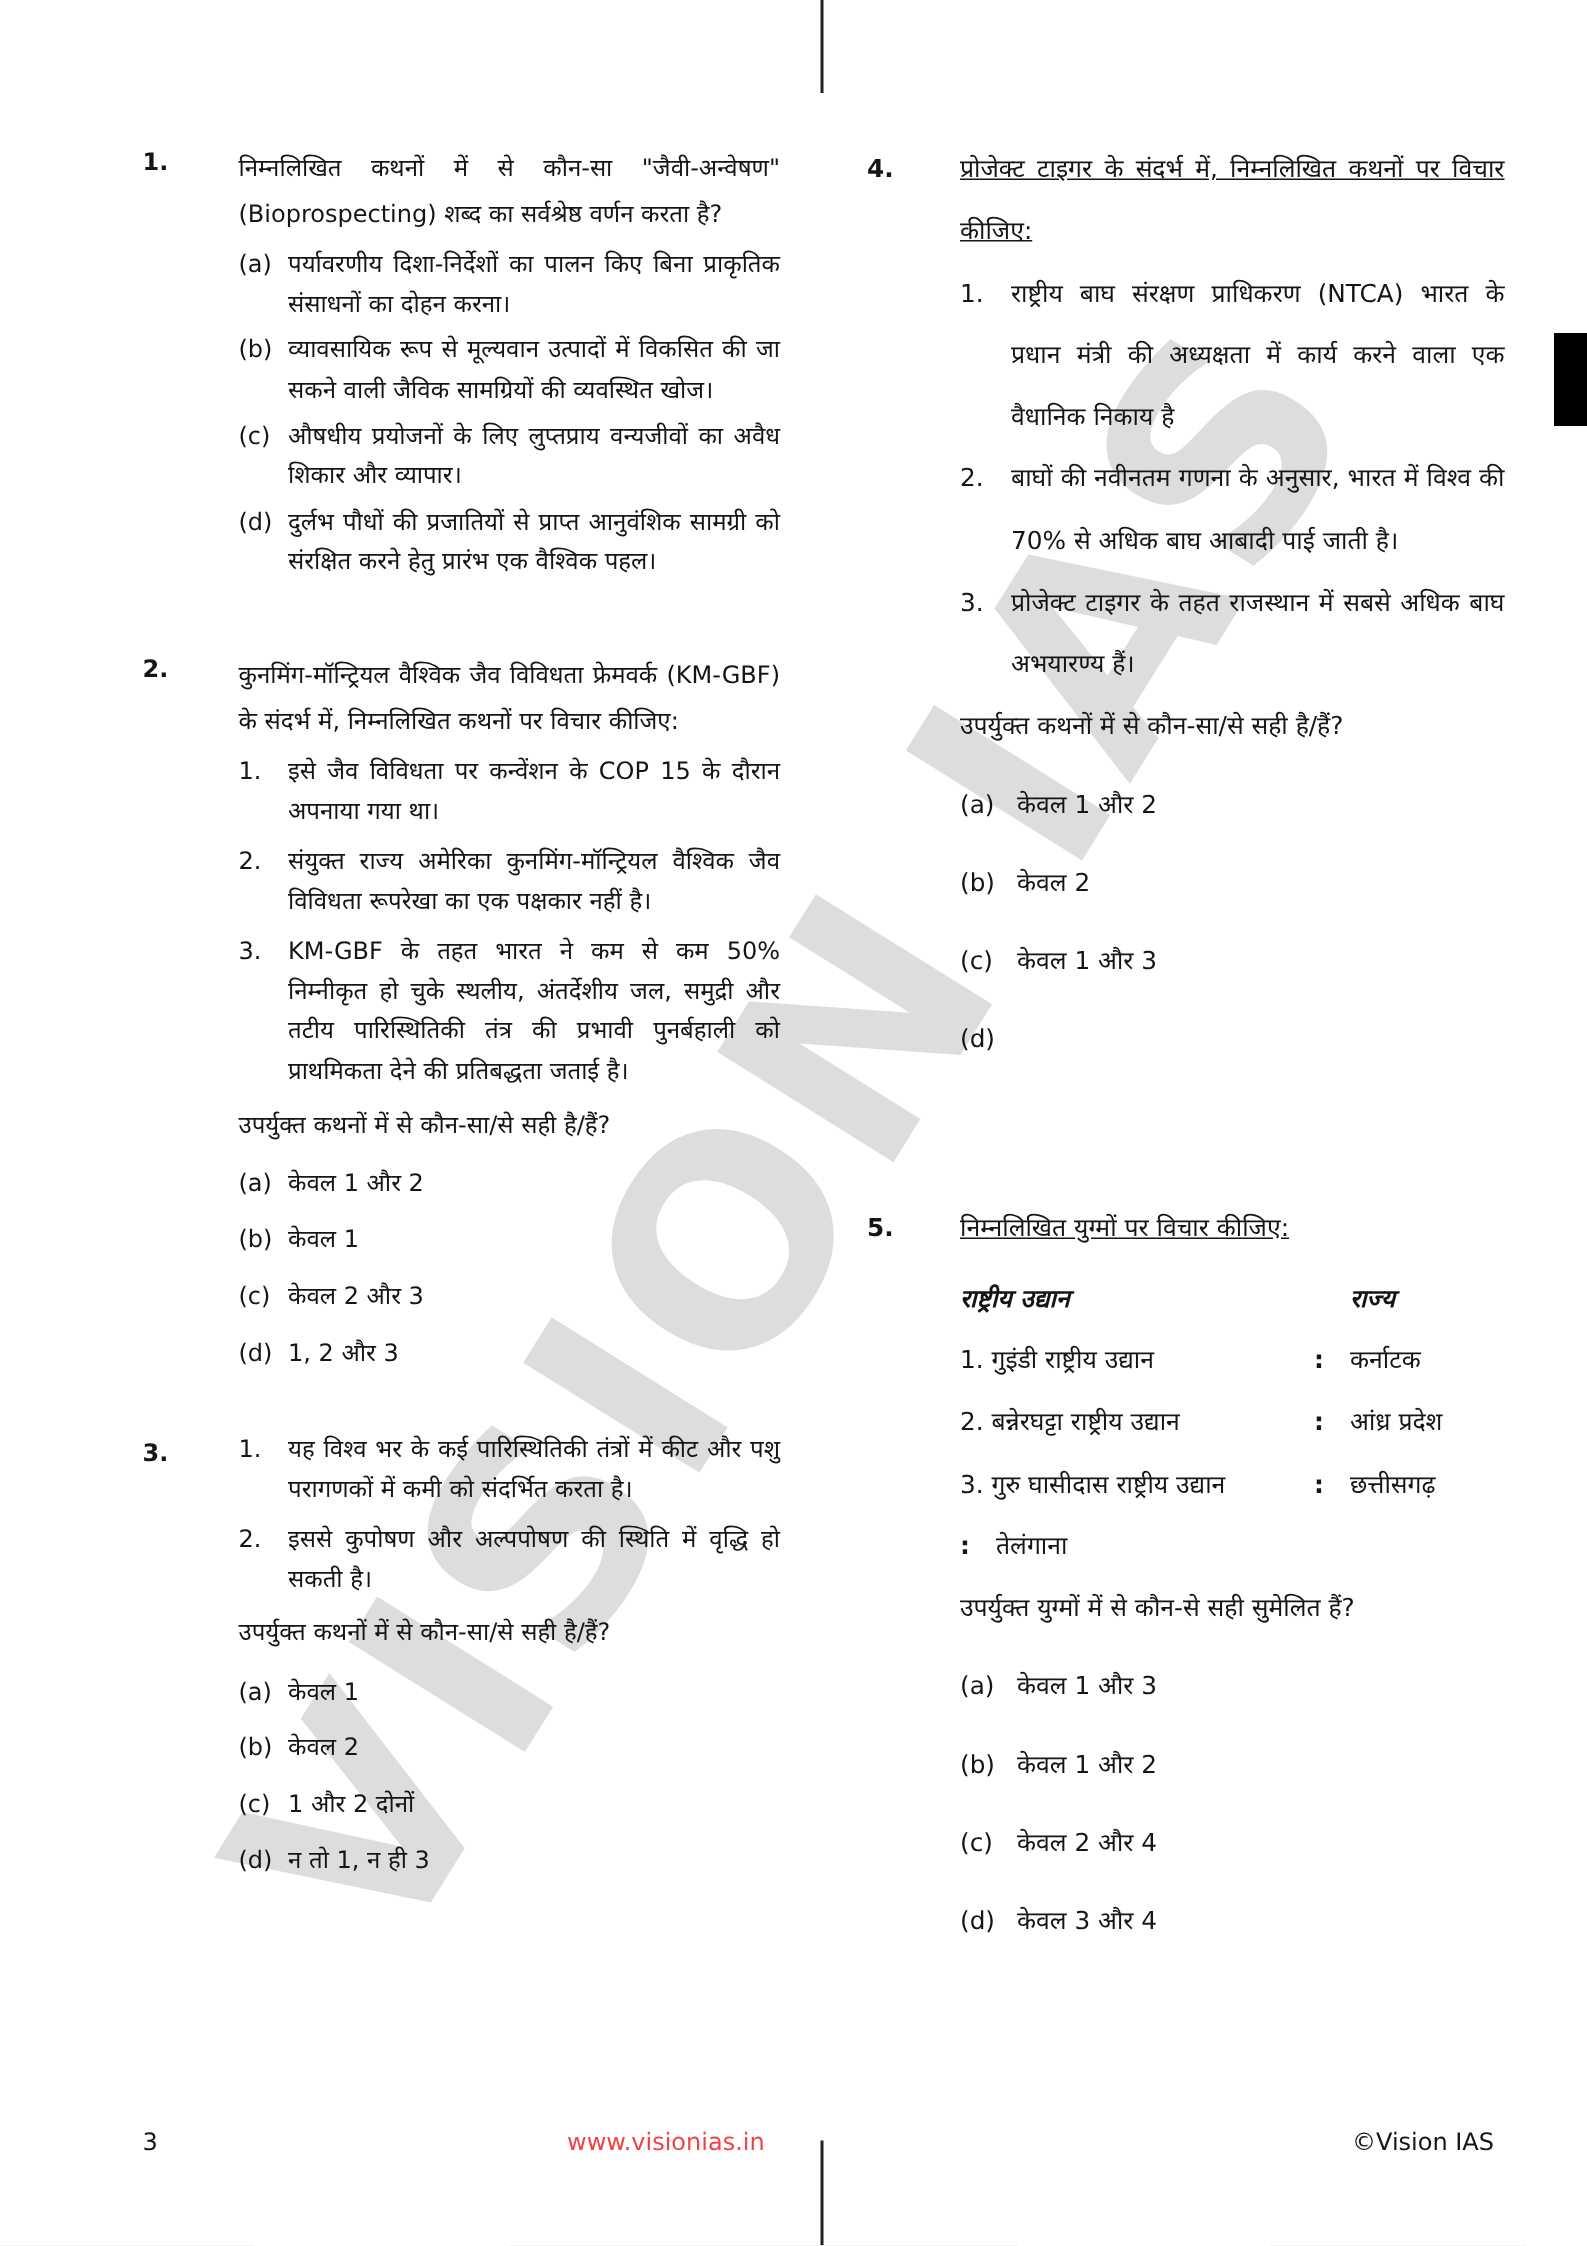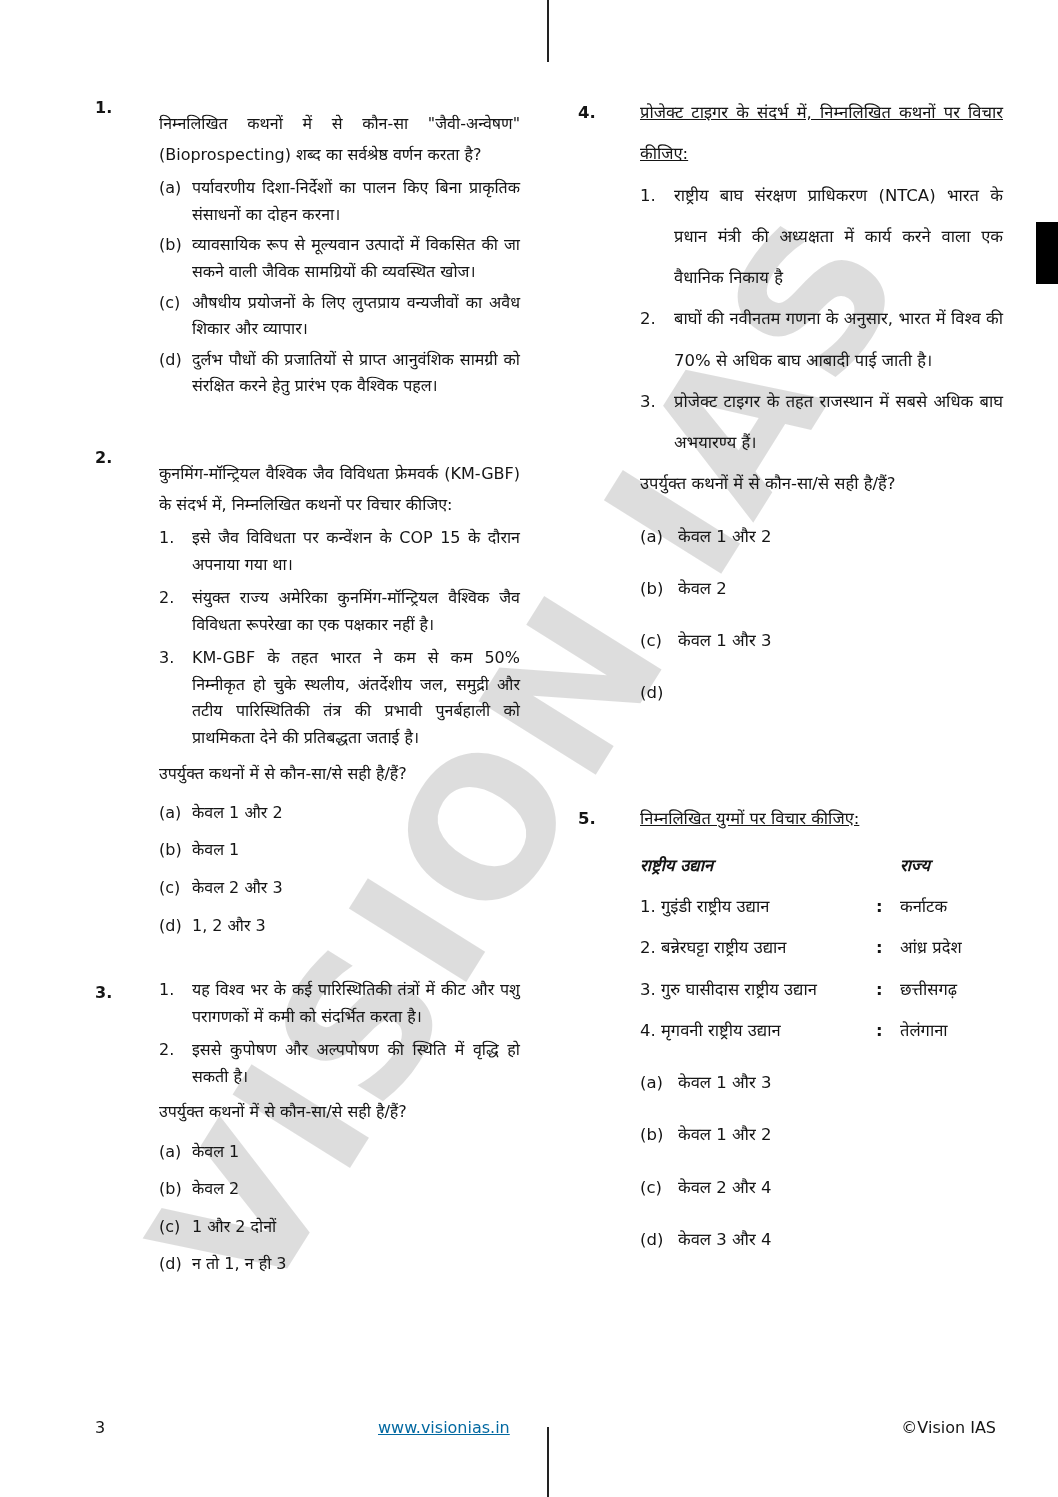--- a/index.html
+++ b/index.html
@@ -49,21 +49,21 @@
   .col { flex:1; min-width:0; }
 
   .question { display:flex; }
   .qnum { width:64px; flex-shrink:0; font-weight:bold; }
   .qbody { flex:1; min-width:0; }
 
   
   .col-left { font-size:16px; }
   .col-left .question { margin-bottom:38px; }
   .col-left .qnum { line-height:1.95; }
-  .col-left .qtext { line-height:1.95; text-align:justify; margin:16px 0 5px 0; }
+  .col-left .qtext { line-height:1.95; text-align:justify; margin:4px 0 5px 0; }
   .col-left .stmt { display:flex; line-height:1.66; margin-bottom:7px; }
   .col-left .stmt .snum { width:33px; flex-shrink:0; }
   .col-left .stmt .stext { flex:1; text-align:justify; }
   .col-left .prompt { line-height:1.9; margin:6px 0 2px 0; }
   .col-left .opt { display:flex; line-height:1.66; margin-bottom:4px; }
   .col-left .opt .olabel { width:33px; flex-shrink:0; }
   .col-left .opt .otext { flex:1; text-align:justify; }
   .col-left .opts-spaced .opt { margin-top:11px; margin-bottom:0; }
 
   
@@ -83,21 +83,21 @@
   .pair { display:flex; line-height:2.5; white-space:nowrap; }
   .pair .pname { min-width:236px; }
   .pair .pcolon { width:24px; font-weight:bold; }
   .pair .pstate { flex:1; }
   .pair-head { margin-top:6px; }
   .pair-head .pname, .pair-head .pstate { font-style:italic; font-weight:bold; }
 
   
   .footer { position:absolute; left:0; right:0; top:1418px; height:26px; font-size:16px; z-index:2; }
   .footer .pageno { position:absolute; left:95px; }
-  .footer .site { position:absolute; left:378px; color:#0369a1; text-decoration:underline; cursor:pointer; }
+  .footer .site { position:absolute; left:378px; color:#ef4444; cursor:pointer; }
   .footer .copyright { position:absolute; right:62px; }
 </style>
 </head>
 <body>
 
 <div class="page">
 
   <div class="watermark">VISION IAS</div>
   <div class="divider-top"></div>
   <div class="divider-bottom"></div>
@@ -260,25 +260,25 @@
             <span class="pname">2. बन्नेरघट्टा राष्ट्रीय उद्यान</span>
             <span class="pcolon">:</span>
             <span class="pstate">आंध्र प्रदेश</span>
           </div>
           <div class="pair">
             <span class="pname">3. गुरु घासीदास राष्ट्रीय उद्यान</span>
             <span class="pcolon">:</span>
             <span class="pstate">छत्तीसगढ़</span>
           </div>
           <div class="pair">
-            <span class="pname">4. मृगवनी राष्ट्रीय उद्यान</span>
             <span class="pcolon">:</span>
             <span class="pstate">तेलंगाना</span>
           </div>
 
+          <p class="prompt">उपर्युक्त युग्मों में से कौन-से सही सुमेलित हैं?</p>
           <div class="opt">
             <span class="olabel">(a)</span>
             <span class="otext">केवल 1 और 3</span>
           </div>
           <div class="opt">
             <span class="olabel">(b)</span>
             <span class="otext">केवल 1 और 2</span>
           </div>
           <div class="opt">
             <span class="olabel">(c)</span>

